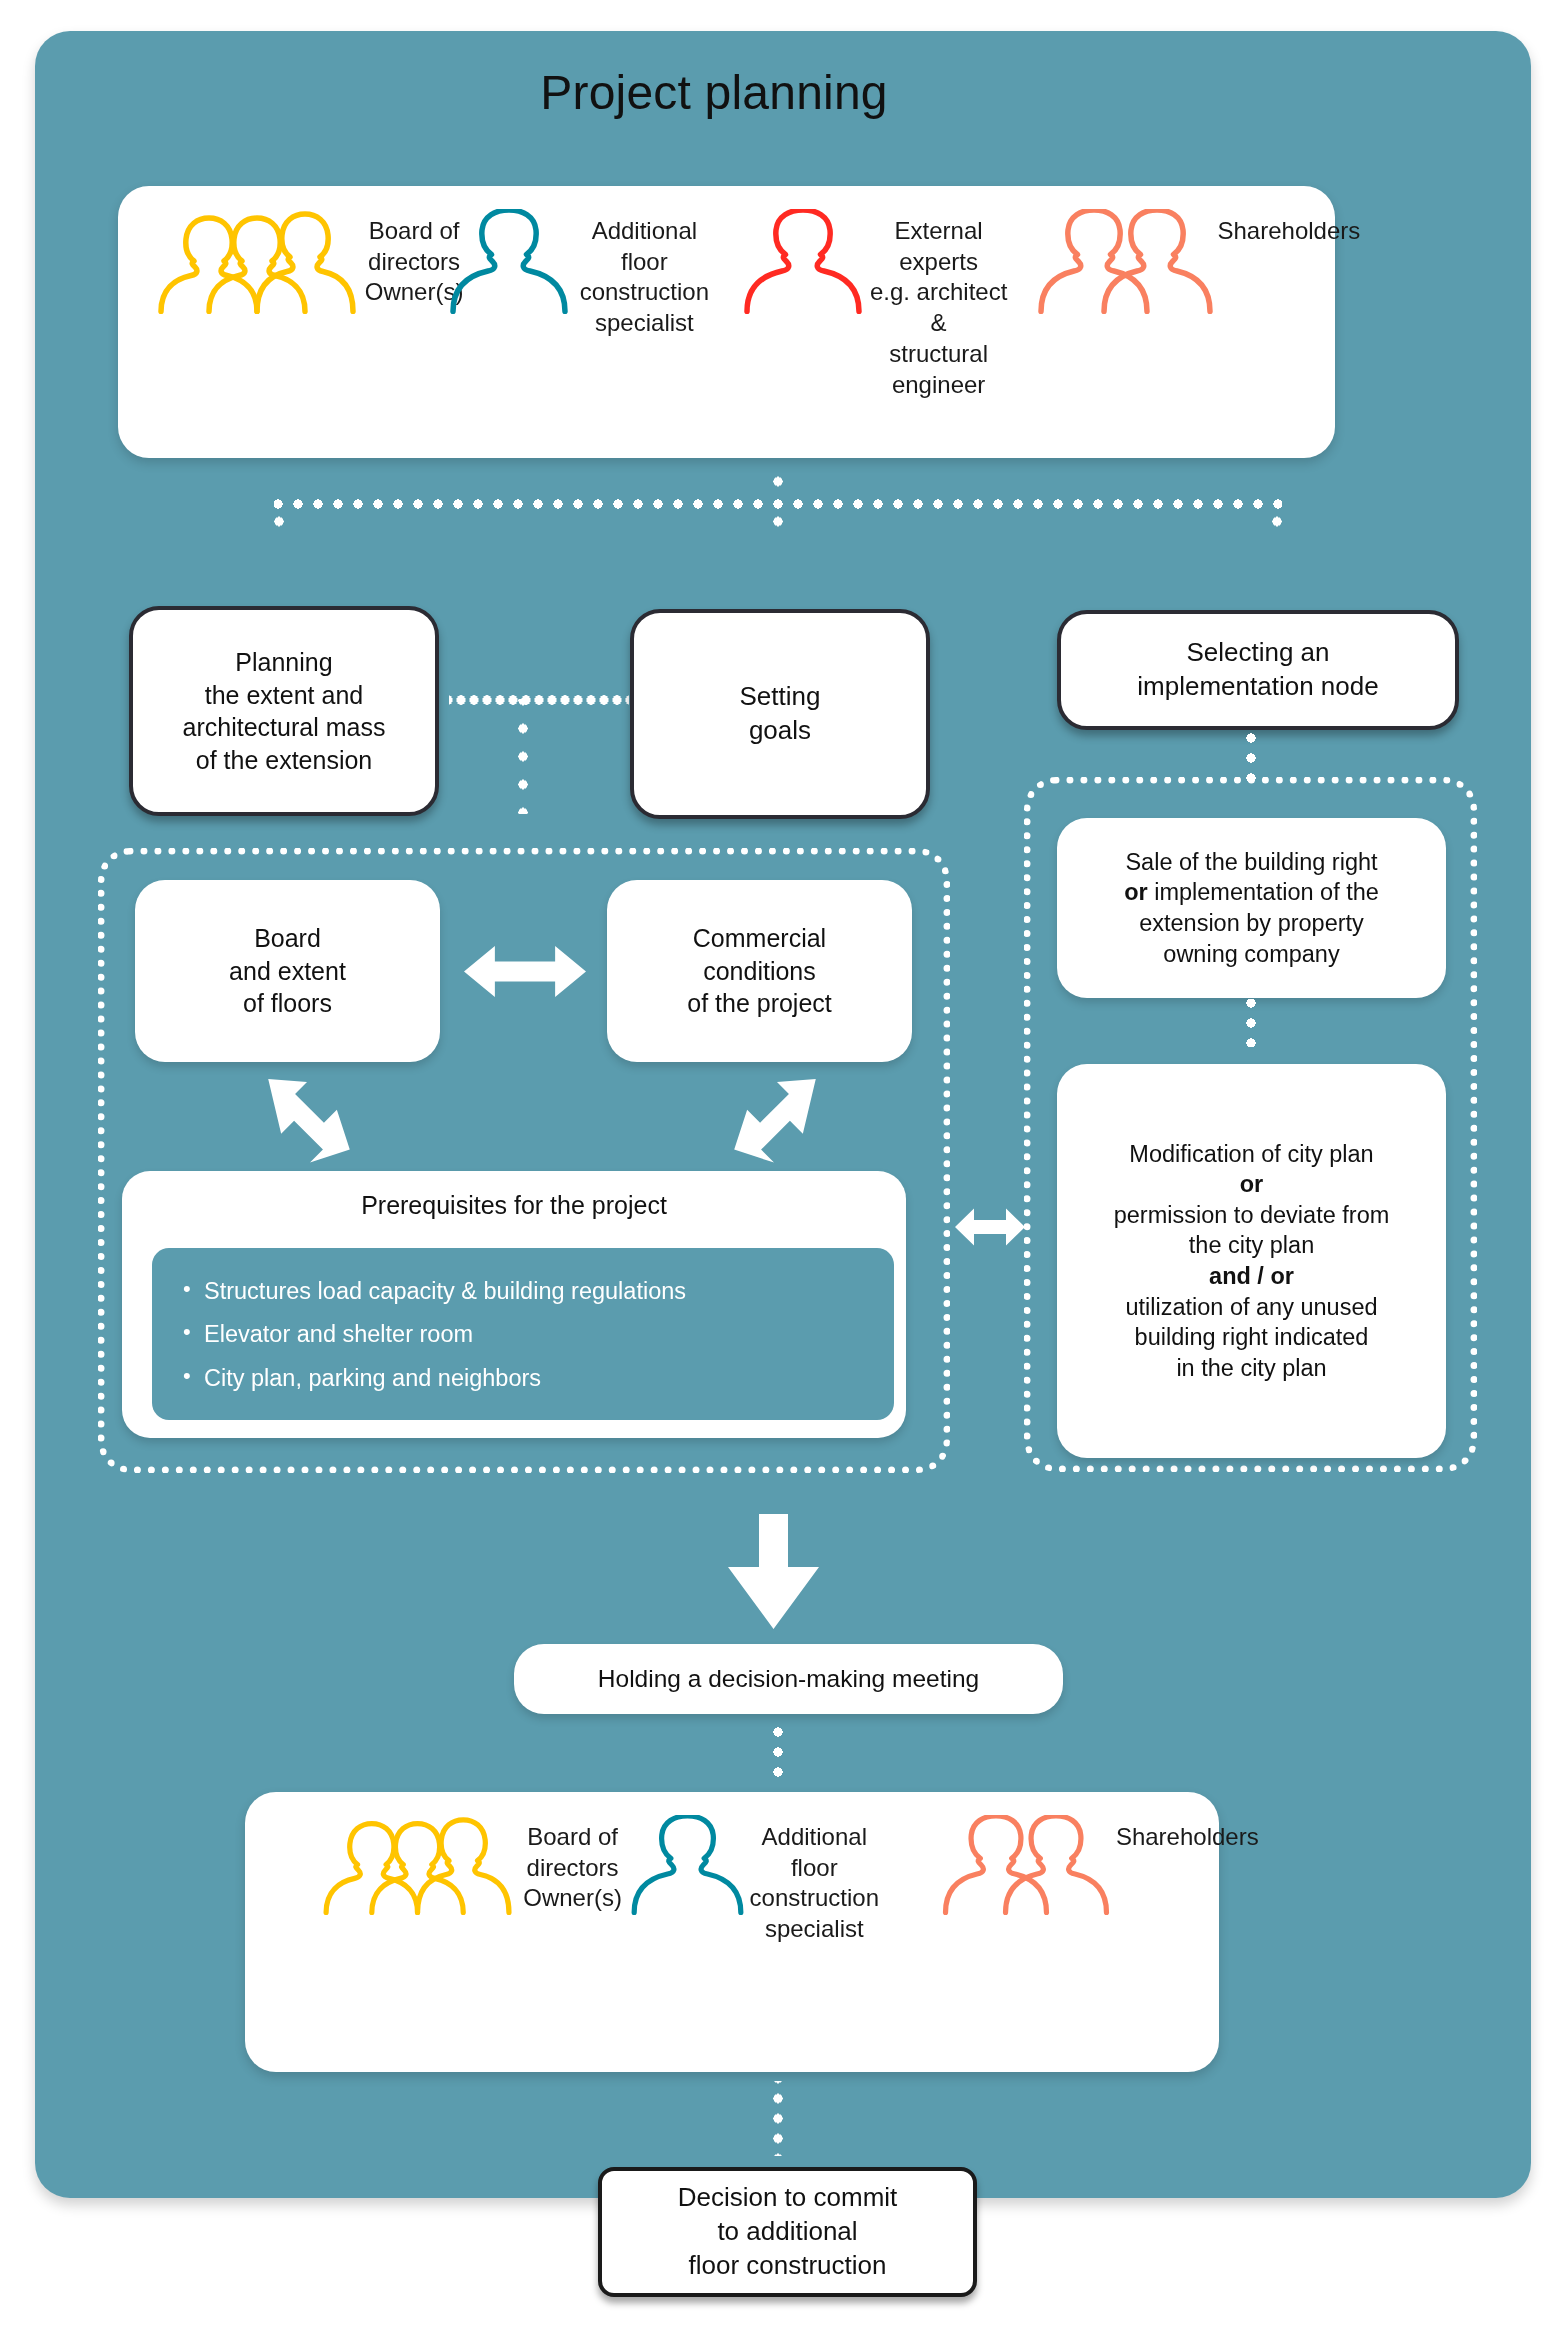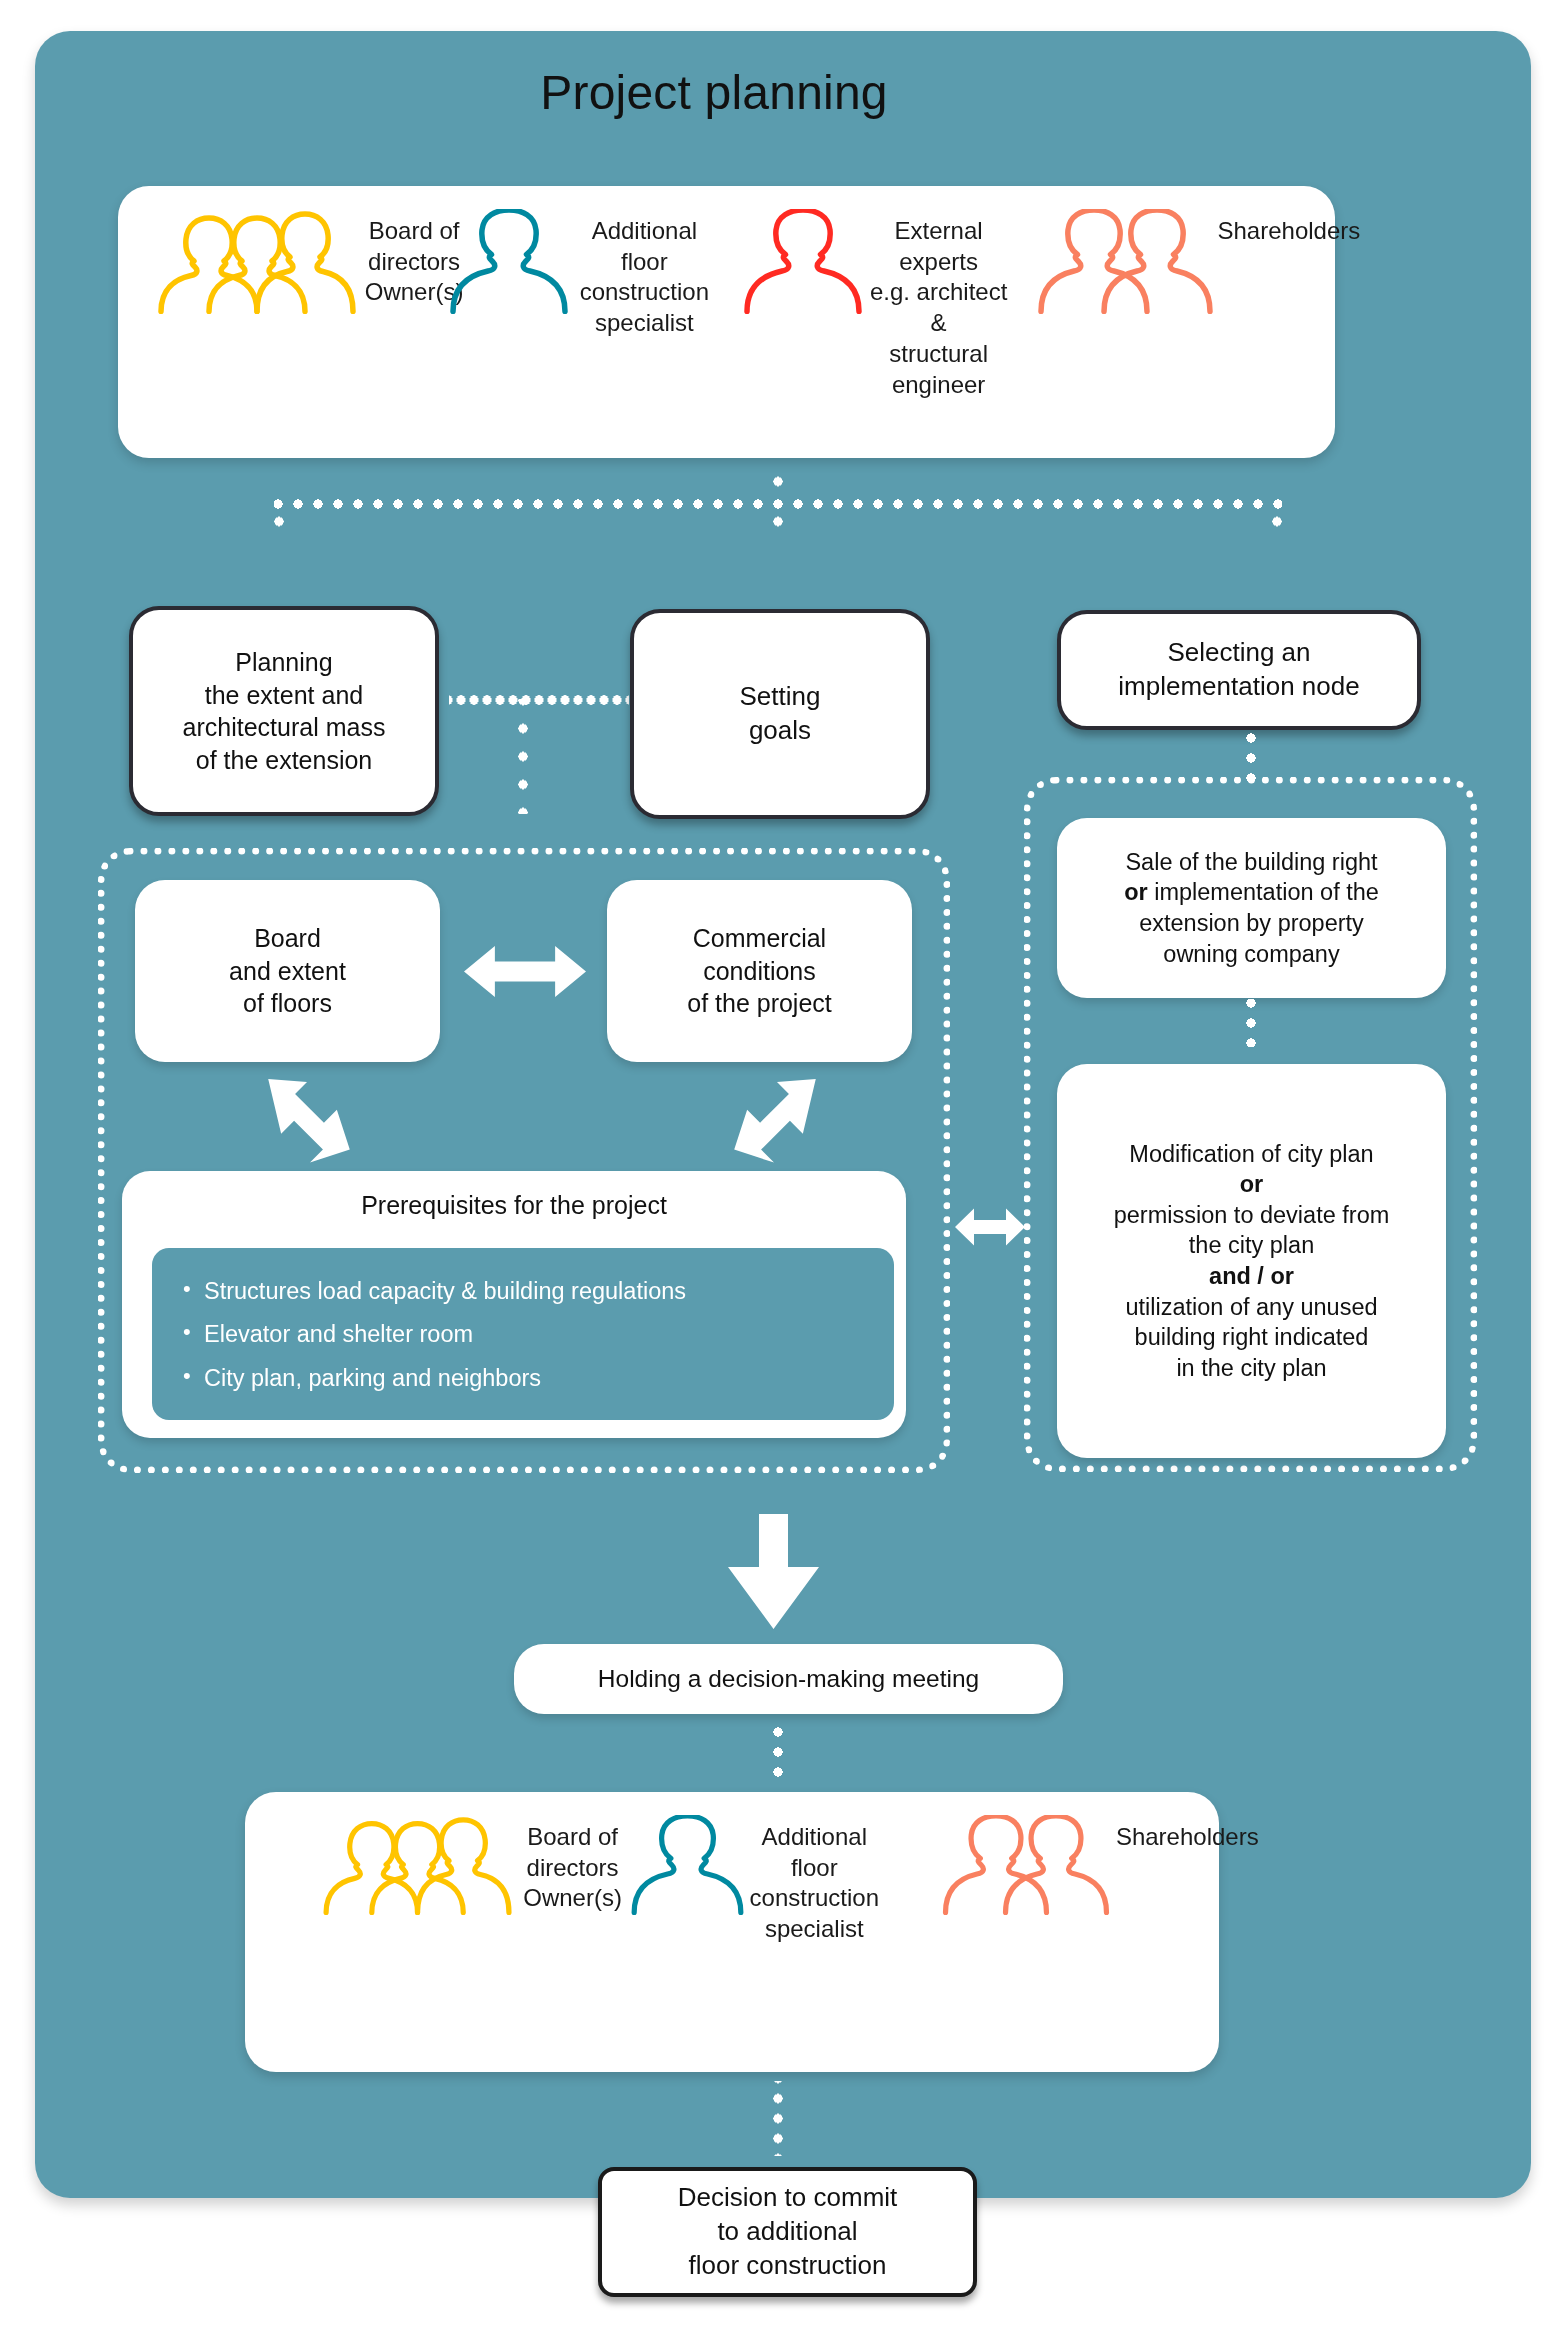--- a/index.html
+++ b/index.html
@@ -223,21 +223,21 @@
 
   <div class="dot-h tight" style="left:449px; top:695px; width:180px;"></div>
 
   <div class="box box-outline" id="box-goals" style="left:630px; top:609px; width:300px; height:210px; font-size:26px;">
     <span class="txt">Setting
 goals</span>
   </div>
 
   <div class="dot-v" style="left:518px; top:699px; height:115px;"></div>
 
-  <div class="box box-outline" id="box-node" style="left:1057px; top:610px; width:364px; height:120px; font-size:26px;">
+  <div class="box box-outline" id="box-node" style="left:1057px; top:610px; width:402px; height:120px; font-size:26px;">
     <span class="txt">Selecting an
 implementation node</span>
   </div>
 
   <div class="dash-group" style="left:98px; top:848px; width:852px; height:625px;"></div>
 
   <div class="box box-plain" style="left:135px; top:880px; width:305px; height:182px; font-size:25px;">
     <span class="txt">Board
 and extent
 of floors</span>

